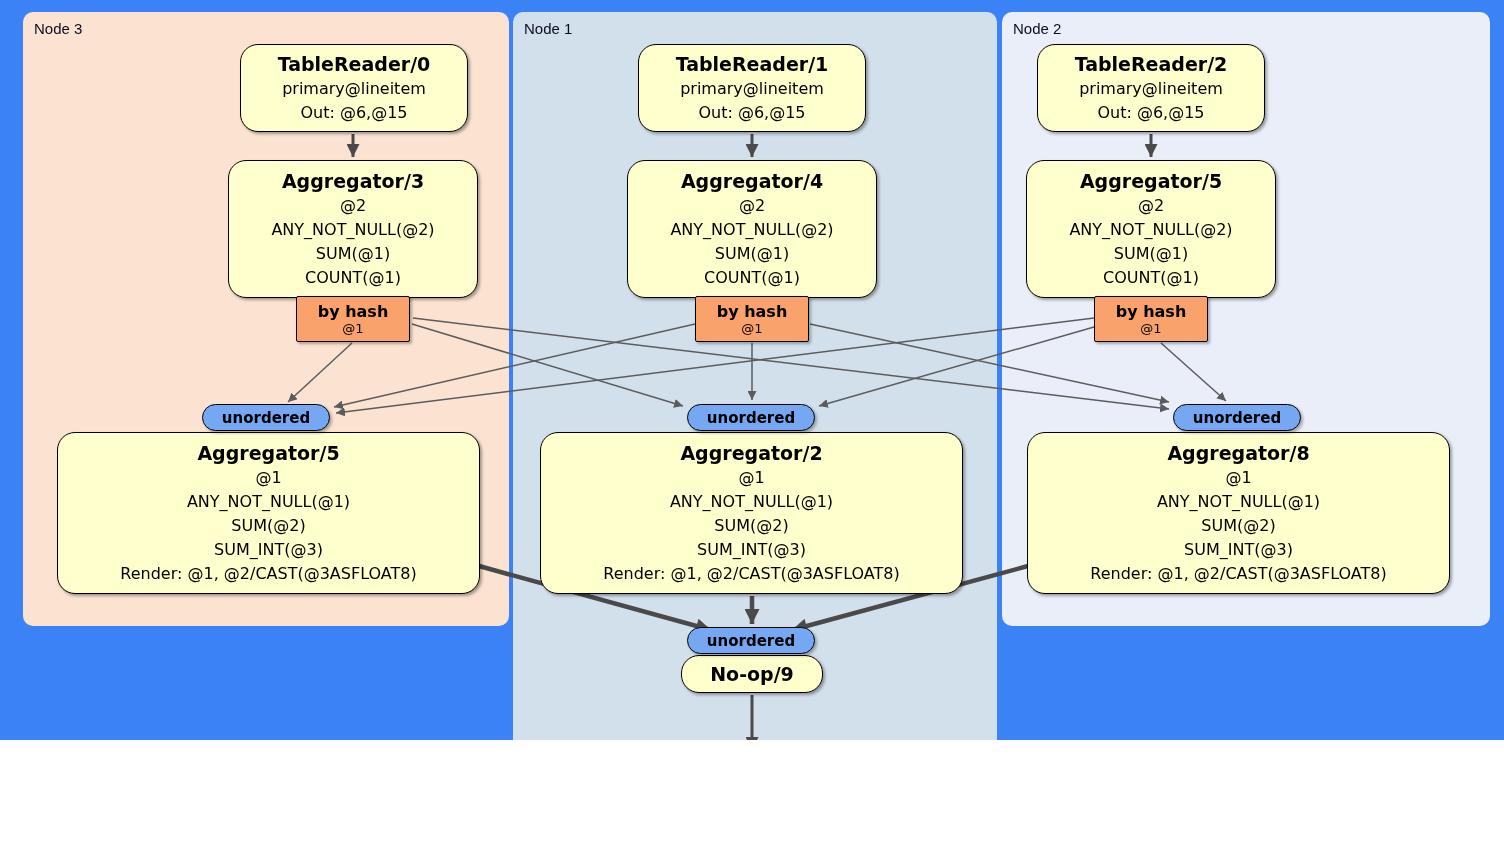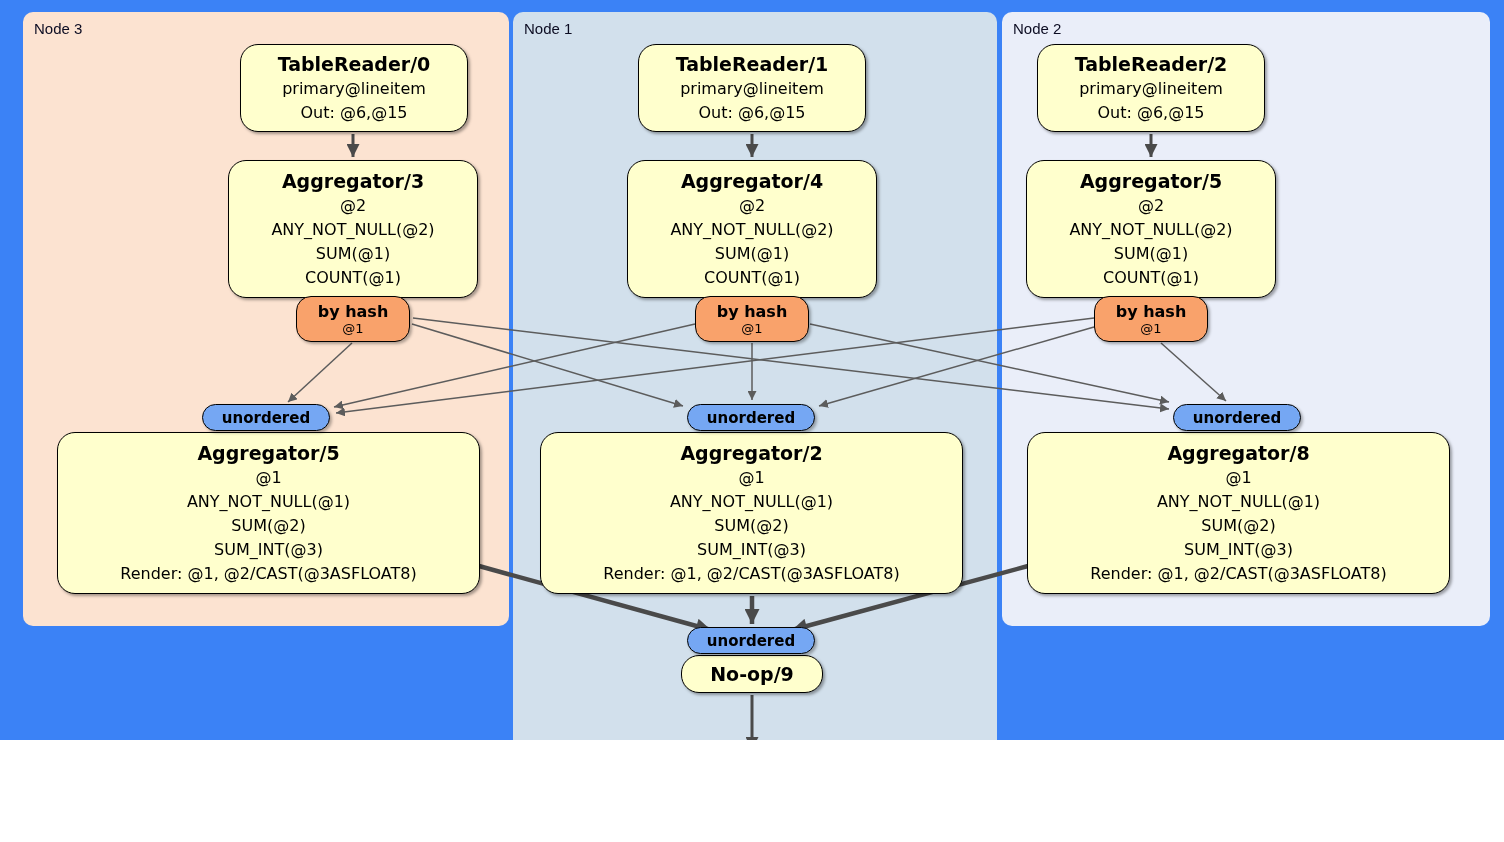--- a/index.html
+++ b/index.html
@@ -38,21 +38,21 @@
   .ag6{left:57px;top:432px;width:423px;height:162px;}
   .ag7{left:540px;top:432px;width:423px;height:162px;}
   .ag8{left:1027px;top:432px;width:423px;height:162px;}
   .noop{left:681px;top:655px;width:142px;height:38px;}
   .resp{left:672px;top:753px;width:160px;height:38px;}
 
   
   .badge{position:absolute;z-index:3;border:1.5px solid #000;box-sizing:border-box;
          display:flex;flex-direction:column;justify-content:center;align-items:center;
          box-shadow:2px 2px 3px rgba(0,0,0,.3);text-align:center;}
-  .router{width:114px;height:46px;border-radius:15px;background:var(--router-fill,#f9a26b);}
+  .router{width:114px;height:46px;border-radius:2px;background:var(--router-fill,#f9a26b);}
   .router .badge-title{font-weight:bold;font-size:16px;line-height:19px;}
   .router .badge-sub{font-size:13px;line-height:16px;}
   .stream{width:128px;height:27px;border-radius:14px;background:var(--stream-fill,#75a7f3);
           font-weight:bold;font-size:15px;line-height:24px;}
   .bh0{left:296px;top:296px;} .bh1{left:695px;top:296px;} .bh2{left:1094px;top:296px;}
   .u0{left:202px;top:404px;} .u1{left:687px;top:404px;} .u2{left:1173px;top:404px;}
   .uf{left:687px;top:627px;}
 </style>
 </head>
 <body>

